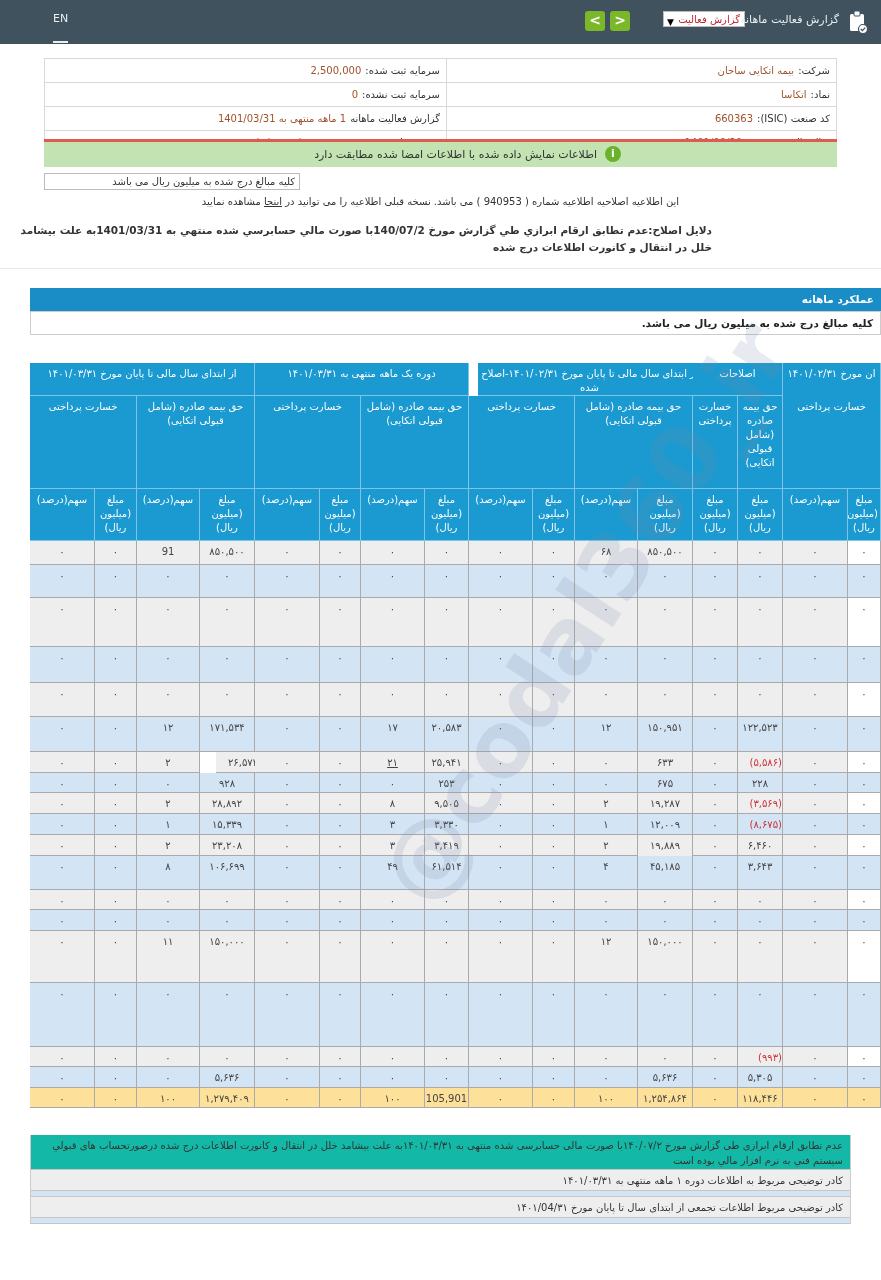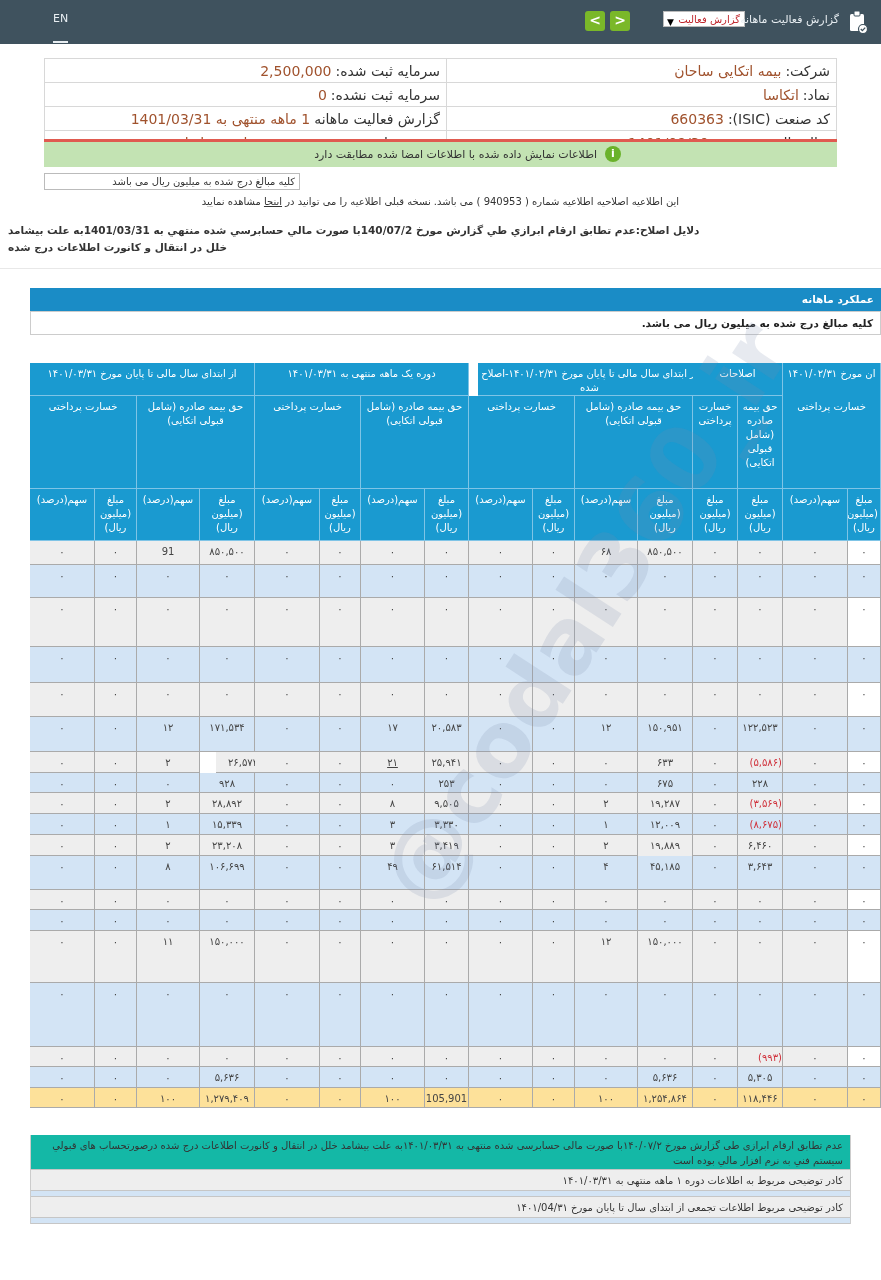--- a/index.html
+++ b/index.html
@@ -5,30 +5,30 @@
   * { box-sizing: border-box; margin: 0; padding: 0; }
   body { width: 881px; height: 1280px; background: #ffffff; font-family: "DejaVu Sans", sans-serif; font-size: 10px; color: #333; position: relative; overflow: hidden; }
   .topbar { position: absolute; left: 0; top: 0; width: 881px; height: 44px; background: #3f525e; }
   .en-link { position: absolute; left: 17px; top: 12px; color: #e8eef2; font-size: 11px; border-bottom: 2px solid #e8eef2; padding-bottom: 16px; cursor: pointer; margin-left: 36px; }
   .report-icon { position: absolute; left: 848px; top: 10px; width: 20px; height: 24px; }
   .report-title { position: absolute; right: 42px; top: 13px; color: #e8eef2; font-size: 11px; direction: rtl; }
   .report-select { position: absolute; left: 663px; top: 11px; width: 82px; height: 16px; background: #fff; color: #c0272d; font-size: 10px; direction: rtl; padding-right: 4px; line-height: 16px; border: 1px solid #bbb; }
   .report-select .arrow { position: absolute; left: 3px; top: 2px; font-size: 9px; color: #000; }
   .nav-btn { position: absolute; top: 11px; width: 20px; height: 20px; background: #7ab829; border-radius: 3px; color: #fff; font-weight: bold; font-size: 14px; text-align: center; line-height: 19px; cursor: pointer; }
   .info-table { position: absolute; left: 44px; top: 58px; width: 793px; border-collapse: collapse; direction: rtl; }
-  .info-table td { border: 1px solid #d8d8d8; height: 24px; padding: 0 6px; font-size: 14px; color: #333; white-space: nowrap; }
+  .info-table td { border: 1px solid #d8d8d8; height: 24px; padding: 0 6px; font-size: 10px; color: #333; white-space: nowrap; }
   .info-table td .val { color: #a0522d; margin-right: 4px; }
   .redline { position: absolute; left: 44px; top: 139px; width: 793px; height: 3px; background: #e05a50; }
   .greenbar { position: absolute; left: 44px; top: 142px; width: 793px; height: 25px; background: #c3e3b3; direction: rtl; }
   .greenbar .msg { position: absolute; right: 240px; top: 6px; font-size: 11px; color: #333; }
   .greenbar .info-icon { position: absolute; right: 216px; top: 4px; width: 16px; height: 16px; border-radius: 50%; background: #6ab22a; color: #fff; font-size: 11px; text-align: center; line-height: 16px; font-weight: bold; }
   .units-box { position: absolute; left: 44px; top: 173px; width: 256px; height: 17px; border: 1px solid #bbb; direction: rtl; padding-right: 4px; font-size: 10px; line-height: 15px; }
   .notice { position: absolute; left: 0; top: 196px; width: 881px; text-align: center; font-size: 10px; direction: rtl; color: #333; }
   .notice a { text-decoration: underline; color: #333; }
-  .reason { position: absolute; left: 8px; top: 222px; width: 696px; text-align: left; font-size: 10.5px; font-weight: bold; direction: rtl; color: #333; line-height: 17px; }
+  .reason { position: absolute; left: 16px; top: 222px; width: 696px; text-align: right; font-size: 10.5px; font-weight: bold; direction: rtl; color: #333; line-height: 17px; }
   .sep-line { position: absolute; left: 0; top: 268px; width: 881px; height: 1px; background: #e8e8e8; }
   .section-head { position: absolute; left: 30px; top: 288px; width: 851px; height: 23px; background: #1a8cc6; color: #fff; font-weight: bold; font-size: 10.5px; direction: rtl; padding-right: 7px; line-height: 23px; }
   .section-sub { position: absolute; left: 30px; top: 311px; width: 851px; height: 24px; border: 1px solid #ccc; direction: rtl; padding-right: 7px; line-height: 22px; font-size: 10.5px; font-weight: bold; color: #222; }
   .grid { position: absolute; left: 0; top: 0; }
   .hcell { position: absolute; background: #1a9ad0; color: #fff; border-right: 1px solid #7fc4e6; border-bottom: 1px solid #7fc4e6; font-size: 10px; text-align: center; direction: rtl; padding: 4px 2px; line-height: 14px; overflow: hidden; }
   .dcell { position: absolute; border-right: 1px solid #aaa; border-bottom: 1px solid #aaa; text-align: center; font-size: 10px; color: #444; padding-top: 5px; overflow: hidden; }
   .neg { color: #d0303a; text-align: right; }
   .row-gray { background: #eeeeee; }
   .row-blue { background: #d3e4f5; }
   .row-total { background: #fde19a; }

